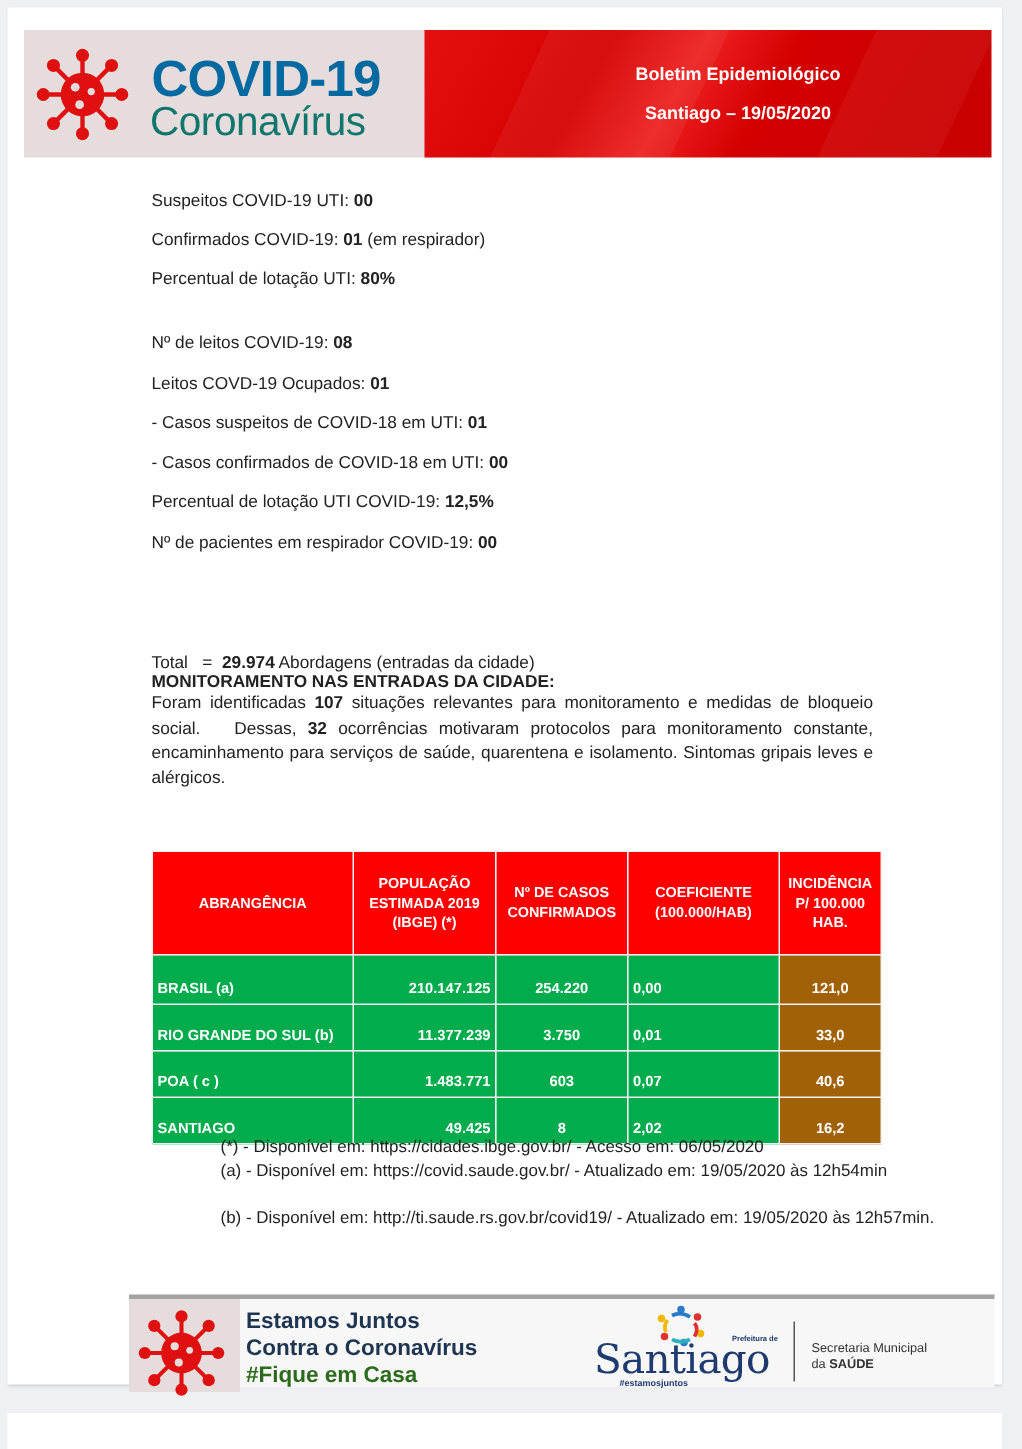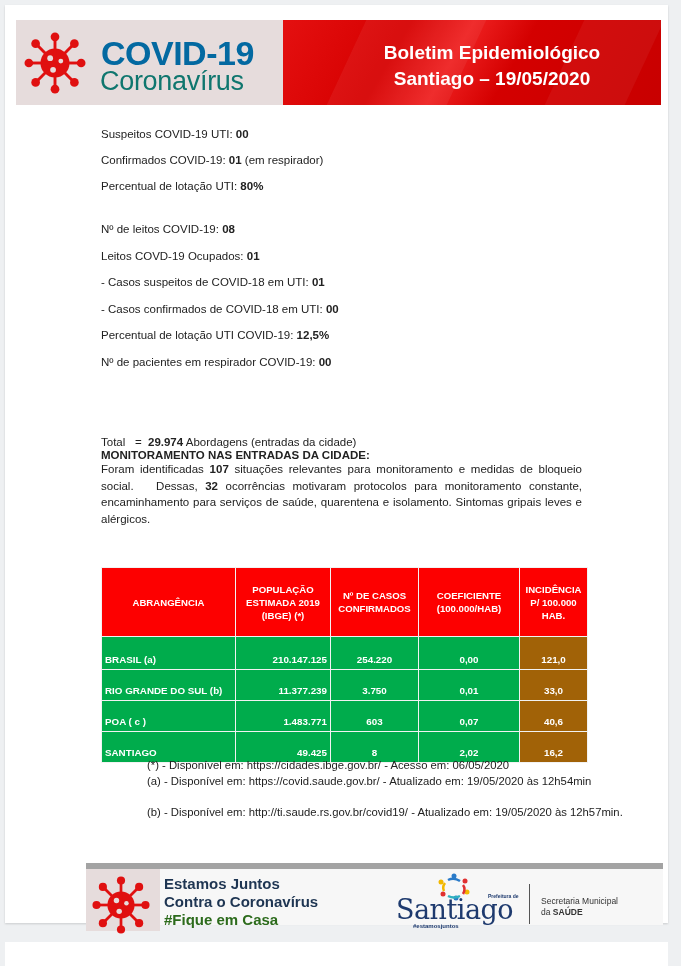--- a/index.html
+++ b/index.html
@@ -9,47 +9,47 @@
   .page2 { position: absolute; left: 5px; top: 942px; width: 663px; height: 30px; background: #fff; }
 
   
   .hdr-left { position: absolute; left: 11px; top: 15px; width: 272px; height: 85px; background: #e6dcdc; }
   .hdr-virus { position: absolute; left: 8px; top: 12px; width: 62px; height: 62px; }
   .hdr-t1 { position: absolute; left: 85px; top: 14px; font-size: 34px; font-weight: bold; color: #0369a1; letter-spacing: -0.5px; }
   .hdr-t2 { position: absolute; left: 84px; top: 46px; font-size: 27px; color: #0f766e; letter-spacing: -0.3px; }
   .hdr-right { position: absolute; left: 278px; top: 15px; width: 378px; height: 85px; background: linear-gradient(120deg, #e41010 0%, #d60000 30%, #ee2020 45%, #d40000 60%, #c80000 100%); overflow: hidden; }
   .hdr-right::before { content: ""; position: absolute; left: 60px; top: -20px; width: 120px; height: 140px; background: rgba(255,255,255,0.06); transform: skewX(-25deg); }
   .hdr-right::after { content: ""; position: absolute; right: 20px; top: -20px; width: 80px; height: 140px; background: rgba(255,255,255,0.05); transform: skewX(-25deg); }
-  .hdr-rt { position: absolute; left: 0; width: 100%; text-align: center; color: #fff; font-size: 19px; font-weight: bold; z-index: 2; padding-left: 40px; }
+  .hdr-rt { position: absolute; left: 0; width: 100%; text-align: center; color: #fff; font-size: 12px; font-weight: bold; z-index: 2; padding-left: 40px; }
   .hdr-rt.l1 { top: 22px; }
   .hdr-rt.l2 { top: 48px; }
 
   
   .line { position: absolute; left: 96px; font-size: 11.5px; color: #222; white-space: nowrap; text-align: right; }
   .line b { font-weight: bold; }
   .heading { font-weight: bold; margin-top: 40px; }
   .para { position: absolute; left: 96px; width: 481px; font-size: 11.5px; line-height: 16.5px; text-align: justify; color: #222; }
 
   
   .tbl { position: absolute; left: 96px; top: 562px; border-collapse: collapse; font-size: 9.6px; font-weight: bold; color: #fff; }
   .tbl th, .tbl td { border: 1px solid #f2f2f2; }
   .tbl th { background: #fd0000; height: 69px; text-align: center; vertical-align: middle; line-height: 13px; padding: 0 2px; }
   .tbl td { background: #00ac4c; height: 31px; vertical-align: bottom; padding: 0 3px 4px 3px; font-size: 9.8px; }
   .tbl td.red { background: #a16207; }
   .c0 { width: 134px; text-align: left; }
   .c1 { width: 95px; text-align: right; }
   .c2 { width: 88px; text-align: center; }
-  .c3 { width: 101px; text-align: center; }
+  .c3 { width: 101px; }
   .c4 { width: 68px; text-align: center; }
   .tbl tr.first td { height: 33px; }
 
   .note { position: absolute; left: 96px; width: 482px; font-size: 11.3px; line-height: 15.5px; color: #222; text-align: justify; margin-left: 46px; }
 
   
-  .ftr { position: absolute; left: 81px; top: 858px; width: 577px; height: 62px; background: #f7f7f7; border-top: 6px solid #a3a3a3; }
+  .ftr { position: absolute; left: 81px; top: 858px; width: 577px; height: 62px; background: #f7f7f7; border-top: 3px solid #a3a3a3; }
   .ftr-virusbox { position: absolute; left: 0; top: 0; width: 74px; height: 62px; background: #e6dcdc; }
   .ftr-virus { position: absolute; left: 6px; top: 7px; width: 58px; height: 58px; }
   .ftr-t { position: absolute; left: 78px; font-size: 15px; font-weight: bold; color: #1e3552; white-space: nowrap; }
   .ftr-t.g { color: #2c6b1c; }
   .ftr-logo { position: absolute; left: 308px; top: 0; width: 140px; height: 62px; }
   .santiago { position: absolute; left: 2px; top: 25px; font-family: "DejaVu Serif", "Liberation Serif", serif; font-size: 27px; color: #1e3a6e; letter-spacing: -0.5px; }
   .pref { position: absolute; left: 94px; top: 24px; font-size: 5px; color: #1e3a6e; font-weight: bold; }
   .hashtag { position: absolute; left: 19px; top: 54px; font-size: 6px; font-weight: bold; color: #1e3a6e; }
   .ftr-div { position: absolute; left: 443px; top: 15px; width: 1px; height: 40px; background: #555; }
   .sec1 { position: absolute; left: 455px; top: 27px; font-size: 8.5px; color: #333; }

